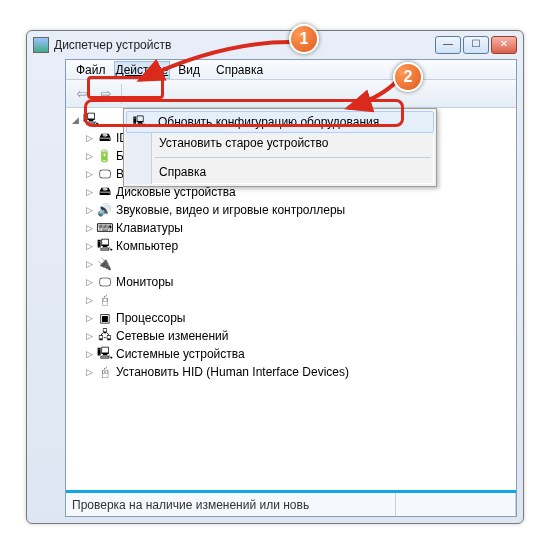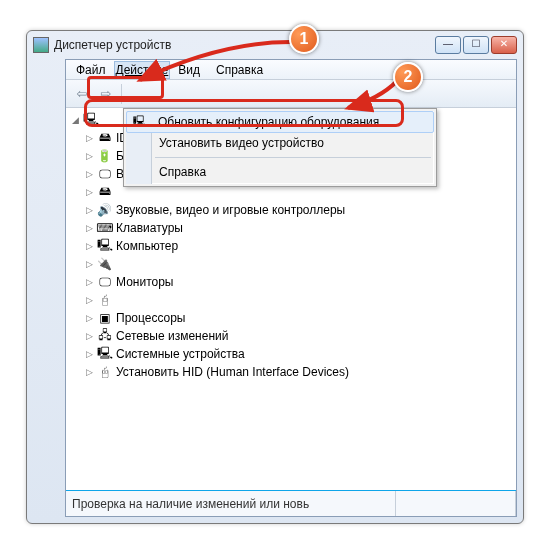--- a/index.html
+++ b/index.html
@@ -17,21 +17,21 @@
   .menu-item.active { background:#d6e5f5; border:1px solid #9cbde0; padding:1px 1px;text-decoration:underline; }
   .toolbar { height: 28px; background: linear-gradient(#f6f9fd,#e4ecf5); border-bottom:1px solid #c6cfda; display:flex; align-items:center; padding:0 4px; }
   .tool-btn { width: 24px; height: 22px; display:flex; align-items:center; justify-content:center; color:#7c8a99; font-size:13px; cursor:pointer; }
   .tool-sep { width:1px; height:20px; background:#c6cfda; margin:0 3px; }
   .tree-area { position:absolute; top:48px; left:0; right:0; bottom:28px; overflow:hidden; padding:3px 4px; background:#fff; }
   .tree-root { display:flex; align-items:center; font-size:12px; padding:1px 0; }
   .expander { width:11px; height:11px; color:#777; font-size:9px; display:inline-flex; align-items:center; justify-content:center; margin-right:2px; cursor:pointer; user-select:none; }
   .node-icon { width:16px; height:16px; display:inline-flex; align-items:center; justify-content:center; font-size:12px; margin-right:3px; }
   .tree-children { margin-left:14px; }
   .tree-node { display:flex; align-items:center; font-size:12px; padding:1px 0; white-space:nowrap; }
-  .statusbar { position:absolute; bottom:0; left:0; right:0; height:26px; border-top:1px solid #0ea5e9; background:#f5f8fc; display:flex; align-items:center;text-align:right; }
+  .statusbar { position:absolute; bottom:0; left:0; right:0; height:26px; border-top:3px solid #0ea5e9; background:#f5f8fc; display:flex; align-items:center;text-align:right; }
   .status-cell { border-right:1px solid #c6cfda; height:100%; display:flex; align-items:center; padding:0 6px; font-size:12px; color:#333; }
   .dropdown { position:absolute; left:57px; top:48px; width:314px; background:#f2f2f2; border:1px solid #9c9c9c; box-shadow:2px 2px 4px rgba(0,0,0,.25); z-index:10; padding:2px; }
   .dropdown-inner { border:1px solid #fff; }
   .dd-iconcol { position:absolute; left:2px; top:2px; bottom:2px; width:26px; background:#e8eef6; border-right:1px solid #c6cfda; }
   .dd-item { position:relative; height:22px; display:flex; align-items:center; font-size:12px; padding-left:32px; cursor:pointer; }
   .dd-item.hover { background:#e5effa; border:1px solid #aecff7; border-radius:2px; margin:-1px; padding-left:31px; }
   .dd-sep { height:1px; background:#c6cfda; margin:3px 2px 3px 28px; }
   .dd-icon { position:absolute; left:5px; width:16px; height:16px; display:inline-flex; align-items:center; justify-content:center; font-size:11px; }
 
   .callout { position:absolute; width:30px; height:30px; border-radius:50%; background: radial-gradient(circle at 30% 30%, #ff9a56, #e05a1d); border:2px solid #fff; box-shadow:0 0 4px rgba(0,0,0,.5); color:#fff; font-weight:bold; font-size:16px; display:flex; align-items:center; justify-content:center; z-index:30; }
@@ -87,20 +87,21 @@
             <span>Батареи</span>
           </div>
           <div class="tree-node">
             <span class="expander">▷</span>
             <span class="node-icon">🖵</span>
             <span>Видеоадаптеры</span>
           </div>
           <div class="tree-node">
             <span class="expander">▷</span>
             <span class="node-icon">🖴</span>
+            <span>Дисковые устройства</span>
           </div>
           <div class="tree-node">
             <span class="expander">▷</span>
             <span class="node-icon">🔊</span>
             <span>Звуковые, видео и игровые контроллеры</span>
           </div>
           <div class="tree-node">
             <span class="expander">▷</span>
             <span class="node-icon">⌨</span>
             <span>Клавиатуры</span>
@@ -152,21 +153,21 @@
     </div>
 
     <div class="dropdown">
       <div class="dd-iconcol"></div>
       <div class="dropdown-inner">
         <div class="dd-item hover">
           <span class="dd-icon">🖳</span>
           <span>Обновить конфигурацию оборудования</span>
         </div>
         <div class="dd-item">
-          <span>Установить видео устройство</span>
+          <span>Установить старое устройство</span>
         </div>
         <div class="dd-sep"></div>
         <div class="dd-item">
           <span>Справка</span>
         </div>
       </div>
     </div>
   </div>
 </div>
 

